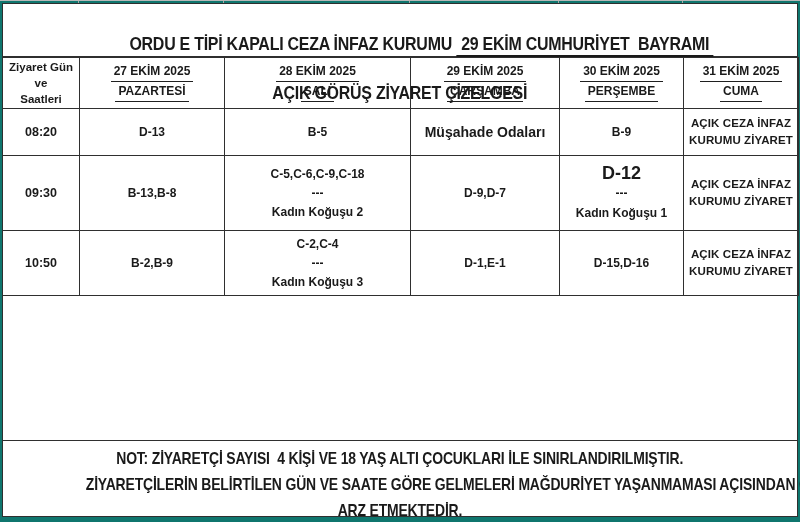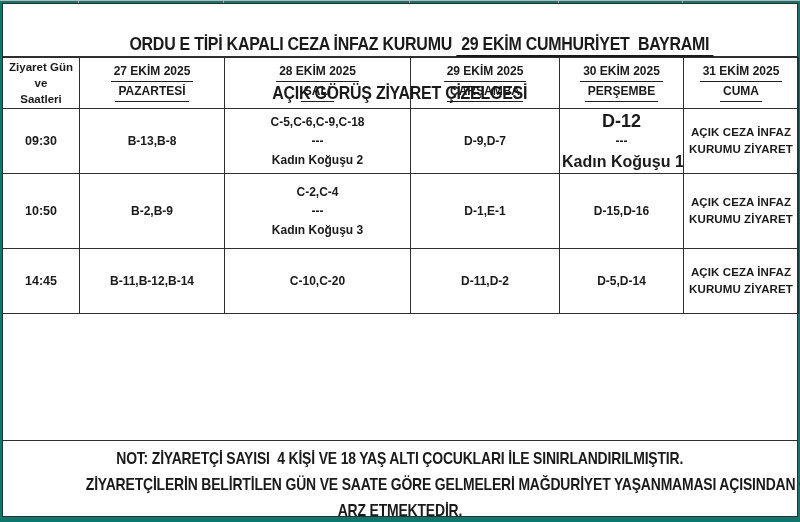--- a/index.html
+++ b/index.html
@@ -40,21 +40,21 @@
 
   tbody tr:nth-child(1){height:47px} tbody tr:nth-child(2){height:75px}
   tbody tr:nth-child(3){height:65px} tbody tr:nth-child(4){height:46px}
   tbody tr:nth-child(5){height:51px} tbody tr:nth-child(6){height:48px}
 
   td { font-size:12px; }
   td .line { line-height:19px; white-space:nowrap; }
   td.time { font-size:12.5px; }
   .md  { font-size:14px; }            
   .xl  { font-size:18px; line-height:22px !important; }  
-  .lg  { font-size:16px; line-height:21px !important; }
+  .lg  { font-size:12px; line-height:21px !important; }
   td.visit .line { font-size:11.5px; line-height:17px; letter-spacing:0.1px; }
 
   
   .note-box { position:absolute; left:-1px; right:-1px; bottom:-1px; height:77px;
               border:1px solid #2f2f2f; text-align:center; padding-top:5px; background:#fff;text-decoration:underline; }
   .note-line { line-height:26px; font-weight:bold; }
   .note-line .squish { font-size:17px; transform:scaleX(0.82); letter-spacing:-0.2px; }
 </style>
 </head>
 <body>
@@ -114,20 +114,39 @@
             <div class="hline"><span class="u">PERŞEMBE</span></div>
           </th>
           <th>
             <div class="hline"><span class="u">31 EKİM 2025</span></div>
             <div class="hline"><span class="u">CUMA</span></div>
           </th>
         </tr>
       </thead>
       <tbody id="schedule-body">
           <tr>
+            <td class="time">08:20</td>
+            <td>
+              <div class="line">D-13</div>
+            </td>
+            <td>
+              <div class="line">B-5</div>
+            </td>
+            <td>
+              <div class="line md">Müşahade Odaları</div>
+            </td>
+            <td>
+              <div class="line">B-9</div>
+            </td>
+            <td class="visit">
+              <div class="line">AÇIK CEZA İNFAZ</div>
+              <div class="line">KURUMU ZİYARET</div>
+            </td>
+          </tr>
+          <tr>
             <td class="time">09:30</td>
             <td>
               <div class="line">B-13,B-8</div>
             </td>
             <td>
               <div class="line">C-5,C-6,C-9,C-18</div>
               <div class="line">---</div>
               <div class="line">Kadın Koğuşu 2</div>
             </td>
             <td>
@@ -157,39 +176,20 @@
               <div class="line">D-1,E-1</div>
             </td>
             <td>
               <div class="line">D-15,D-16</div>
             </td>
             <td class="visit">
               <div class="line">AÇIK CEZA İNFAZ</div>
               <div class="line">KURUMU ZİYARET</div>
             </td>
           </tr>
-          <tr>
-            <td class="time">14:45</td>
-            <td>
-              <div class="line">B-11,B-12,B-14</div>
-            </td>
-            <td>
-              <div class="line">C-10,C-20</div>
-            </td>
-            <td>
-              <div class="line">D-11,D-2</div>
-            </td>
-            <td>
-              <div class="line">D-5,D-14</div>
-            </td>
-            <td class="visit">
-              <div class="line">AÇIK CEZA İNFAZ</div>
-              <div class="line">KURUMU ZİYARET</div>
-            </td>
-          </tr>
         </tbody>
     </table>
 
     <div class="note-box">
       <div class="note-line"><span class="squish">NOT: ZİYARETÇİ SAYISI  4 KİŞİ VE 18 YAŞ ALTI ÇOCUKLARI İLE SINIRLANDIRILMIŞTIR.</span></div>
       <div class="note-line"><span class="squish">ZİYARETÇİLERİN BELİRTİLEN GÜN VE SAATE GÖRE GELMELERİ MAĞDURİYET YAŞANMAMASI AÇISINDAN ÖNEM</span></div>
       <div class="note-line"><span class="squish">ARZ ETMEKTEDİR.</span></div>
     </div>
 
   </div>

